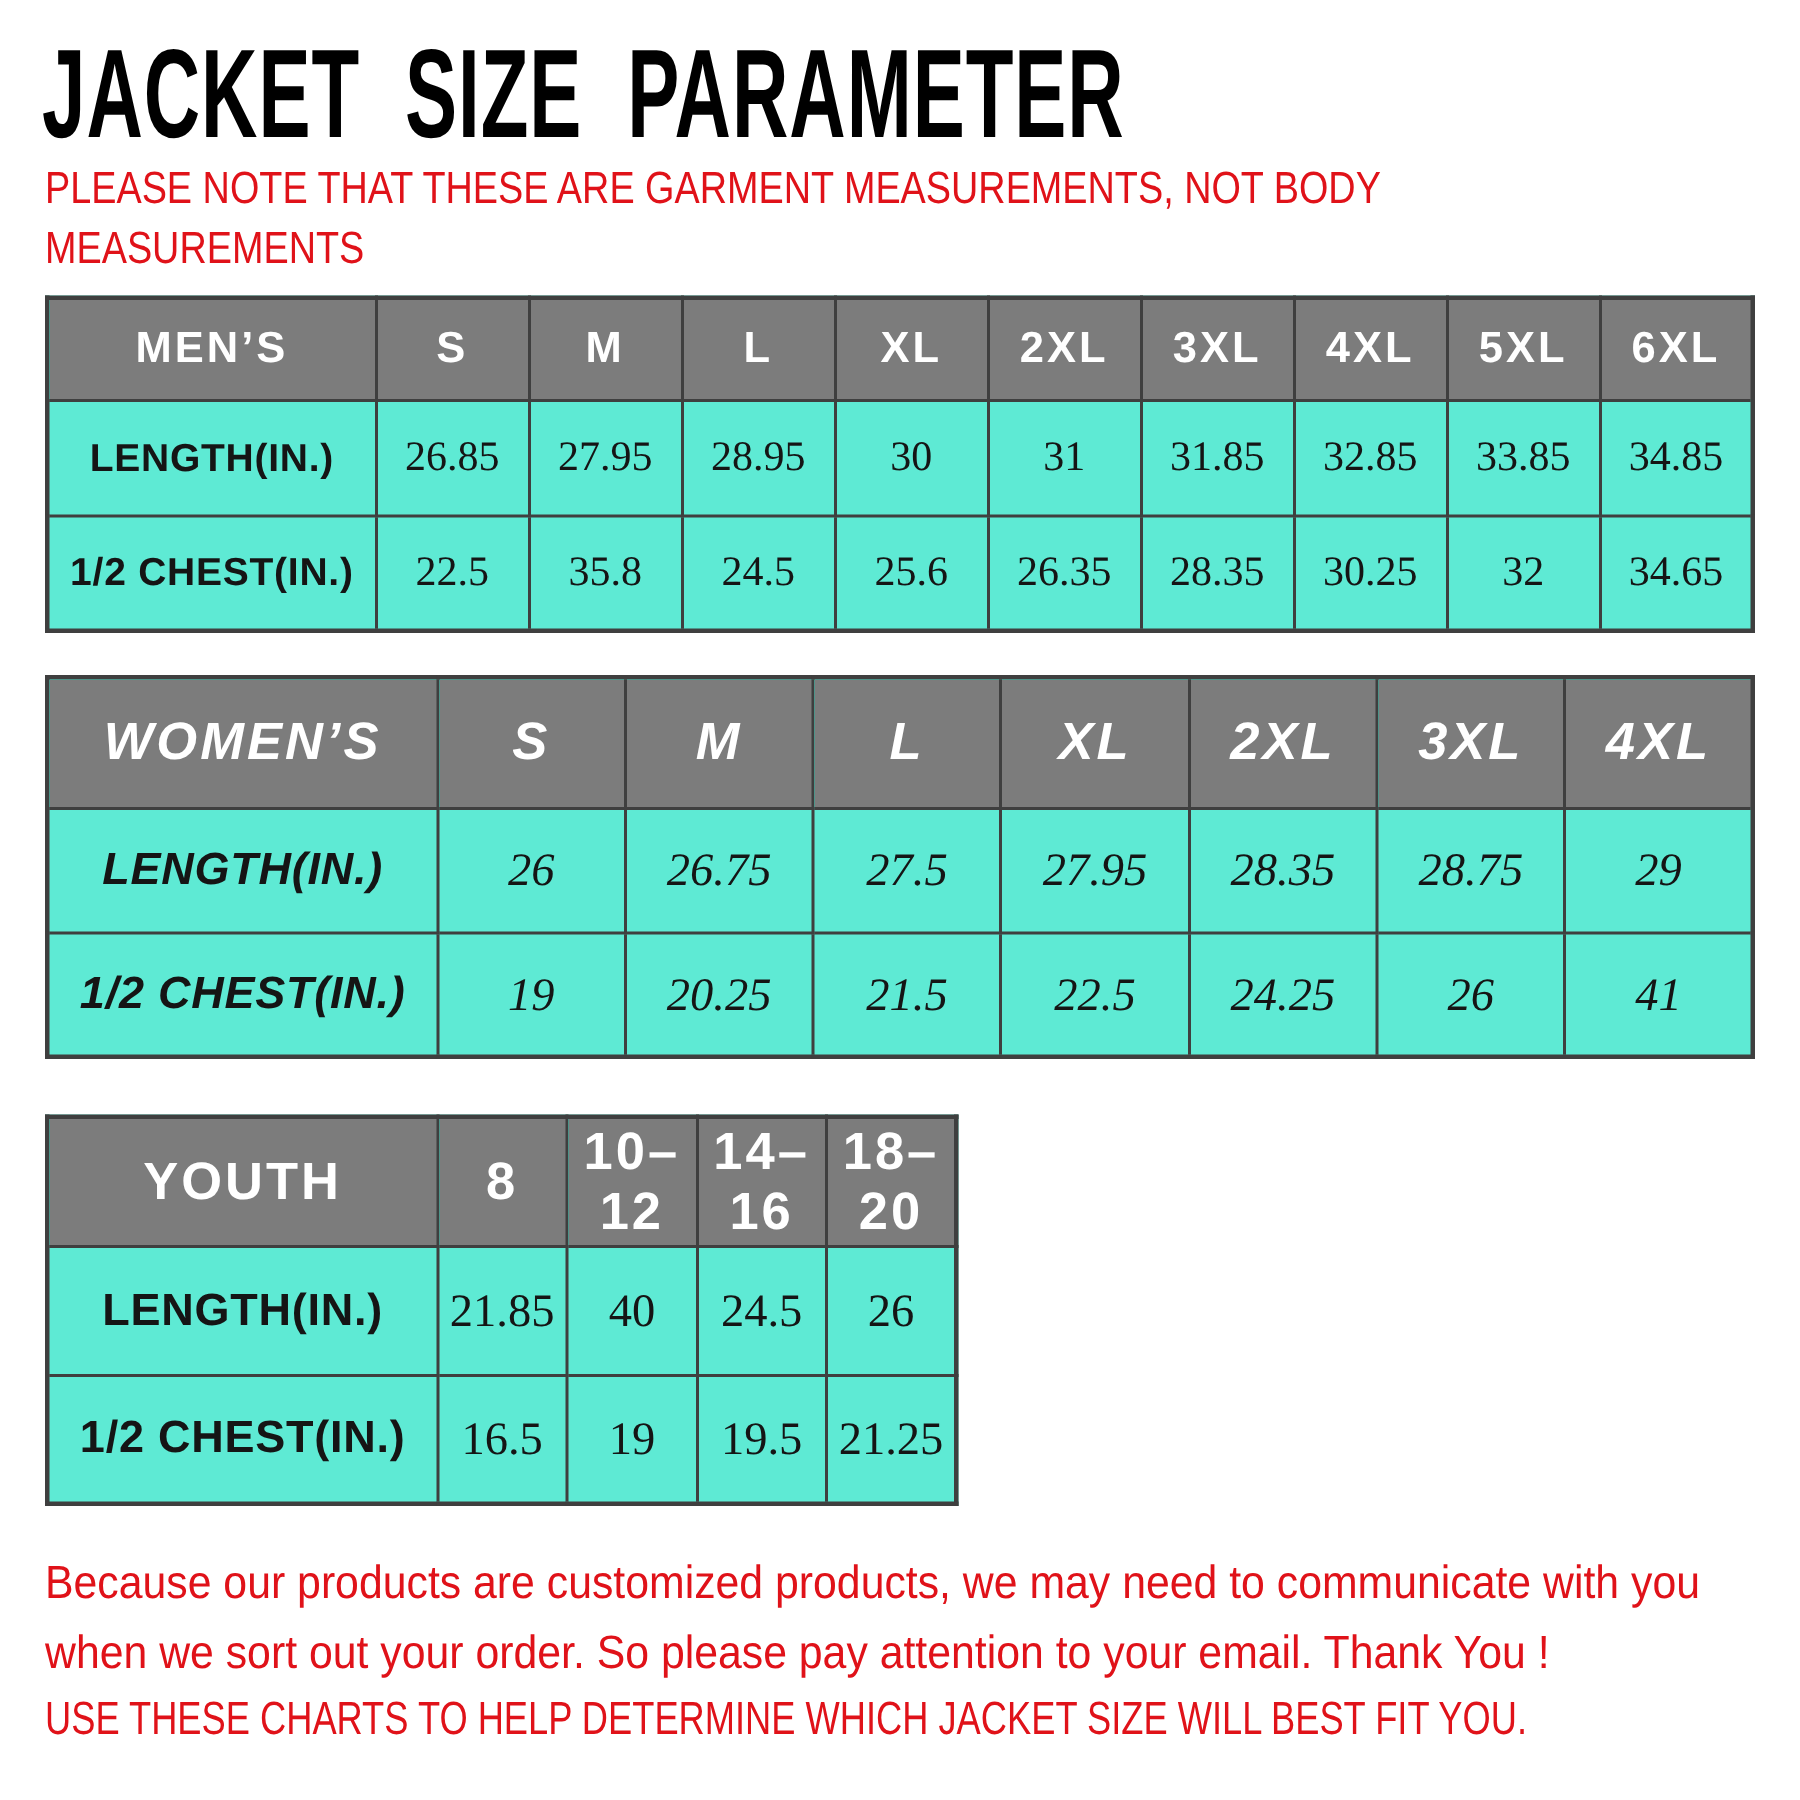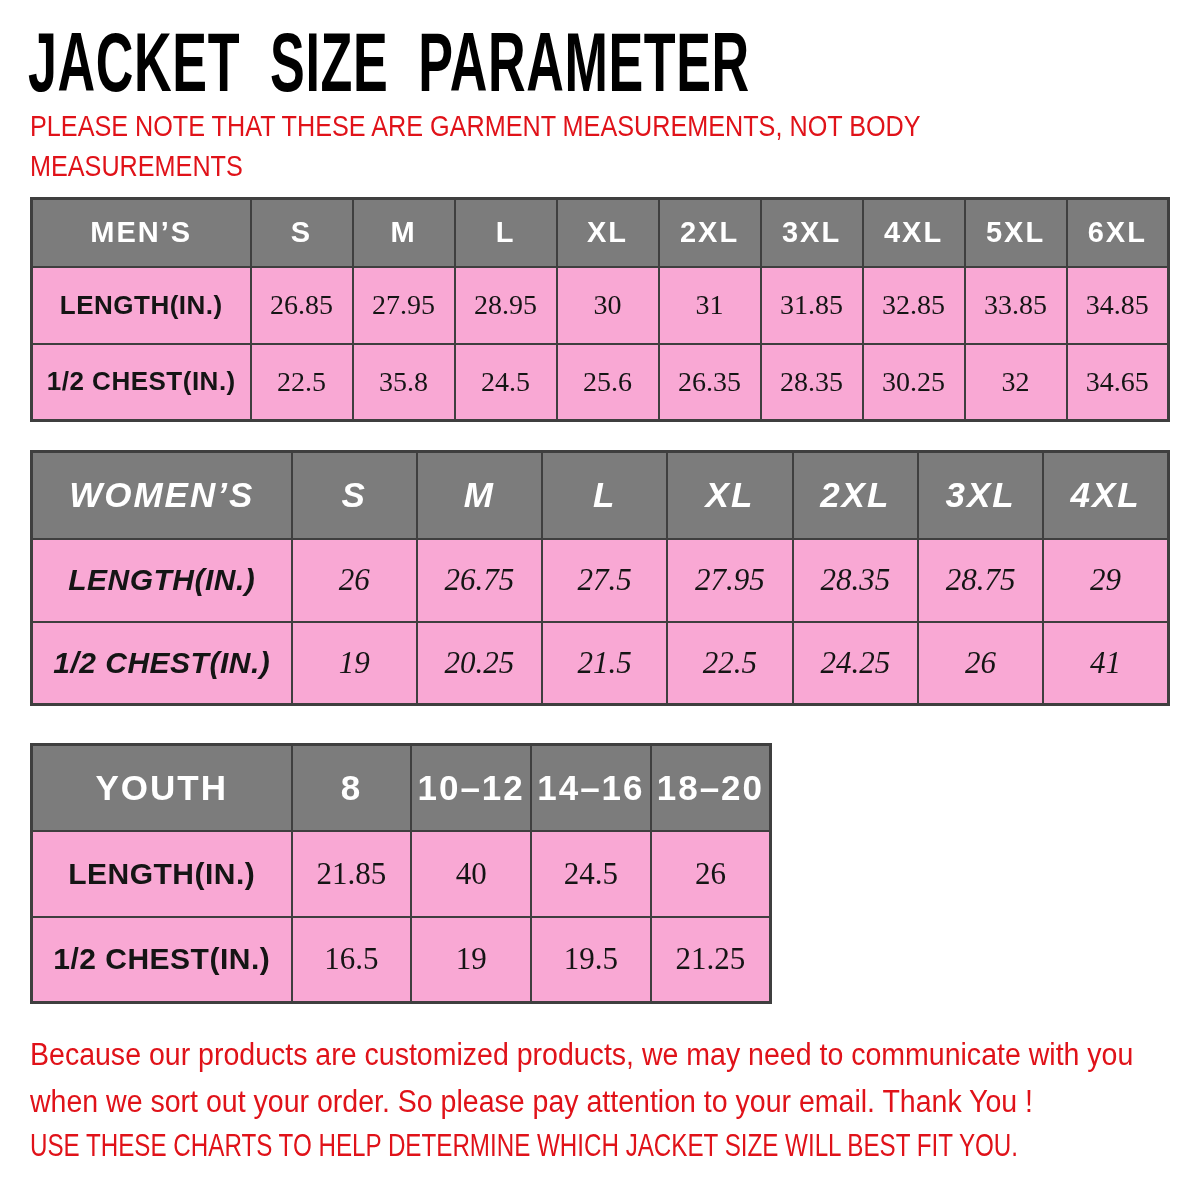--- a/index.html
+++ b/index.html
@@ -23,21 +23,21 @@
   .note{
     position:absolute;left:30px;top:106px;margin:0;
     width:1100px;color:var(--red);
     font-size:30px;line-height:40px;font-weight:400;
     transform:scaleX(0.84);transform-origin:left top;
     letter-spacing:0px;
   }
 
   table.tbl{
     position:absolute;border-collapse:collapse;table-layout:fixed;
-    background:#f9a8d4;border:3px solid var(--border);
+    background:#5eead4;border:3px solid var(--border);
   }
   .tbl th,.tbl td{
     border:2px solid var(--border);
     text-align:center;vertical-align:middle;padding:0;
     overflow:hidden;
   }
   .tbl th{
     background:var(--header-bg);color:#ffffff;
     font-weight:700;letter-spacing:2px;
   }
@@ -52,21 +52,21 @@
   .mens td{height:77px;font-size:28px;}
   .mens .first{width:219px;}
   .mens td.row-label{font-size:26px;}
 
   .womens{left:30px;top:450px;width:1140px;font-style:italic;}
   .womens th{height:87px;font-size:35px;}
   .womens td{height:83px;font-size:31px;}
   .womens .first{width:260px;}
   .womens td.row-label{font-size:30px;}
 
-  .youth{left:30px;top:743px;width:742px;}
+  .youth{left:30px;top:743px;width:609px;}
   .youth th{height:86px;font-size:35px;}
   .youth td{height:86px;font-size:31px;}
   .youth .first{width:260px;}
   .youth td.row-label{font-size:30px;}
 
   .foot-notice{
     position:absolute;left:30px;top:1031px;margin:0;
     width:1250px;color:var(--red);
     font-size:31px;line-height:47px;font-weight:400;
     transform:scaleX(0.92);transform-origin:left top;

